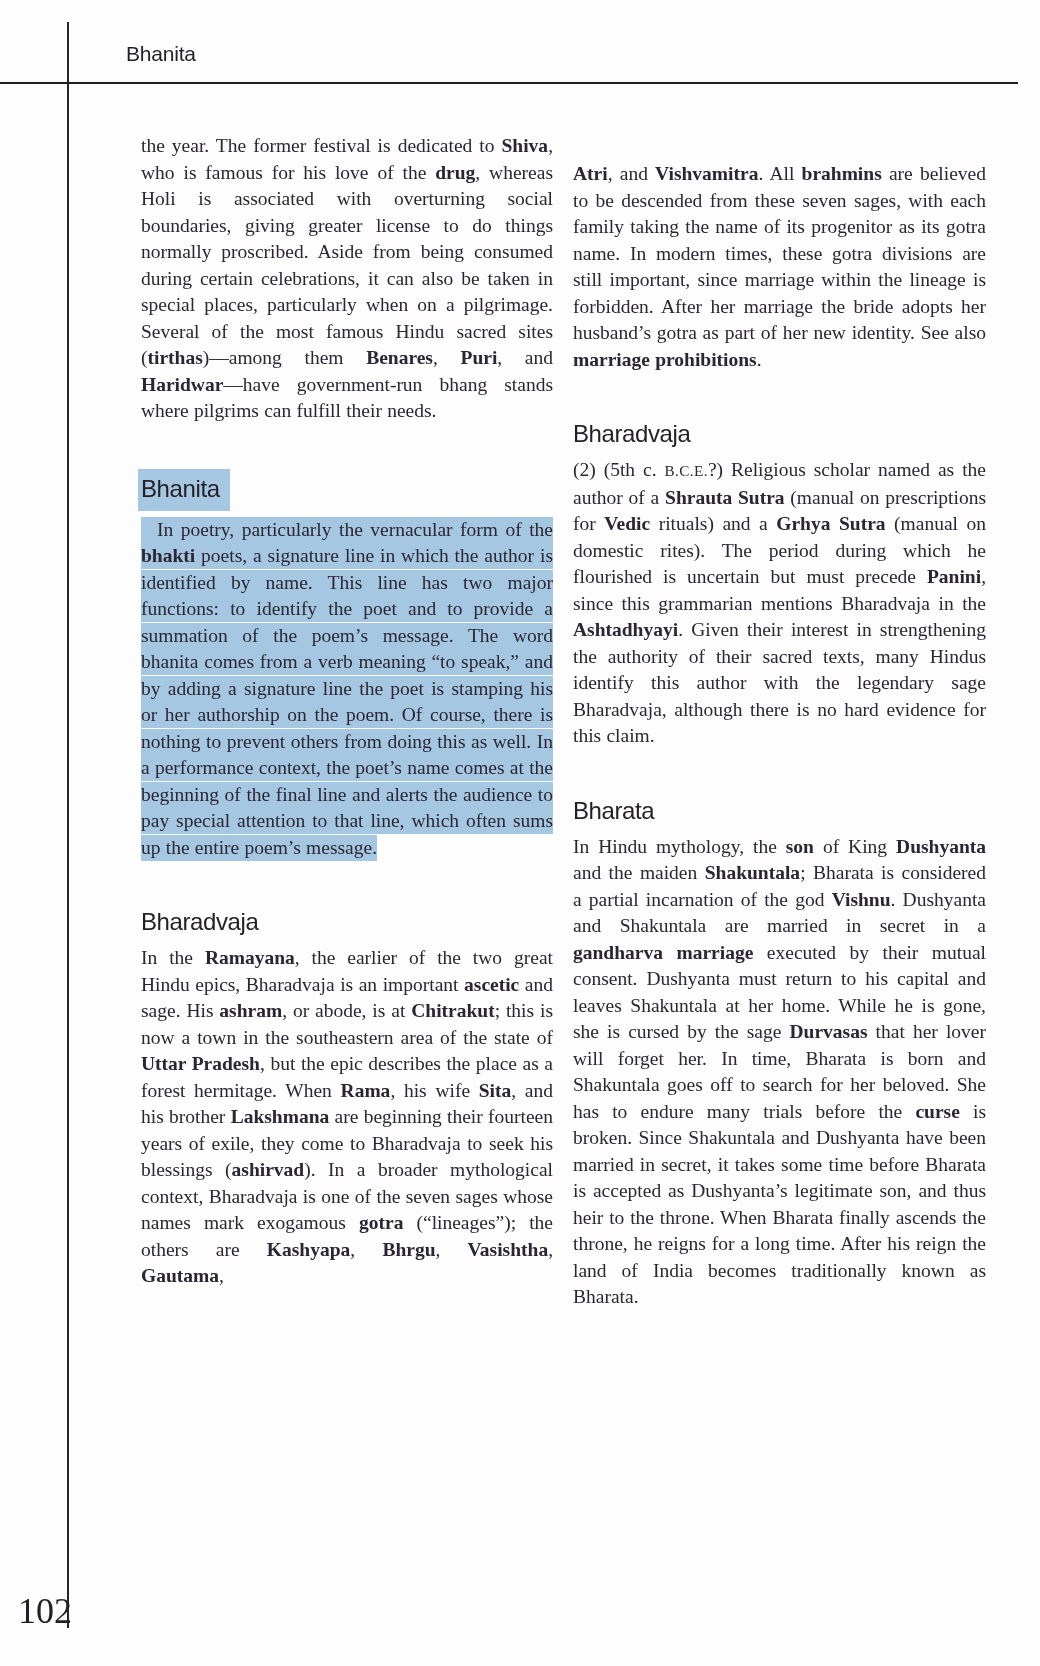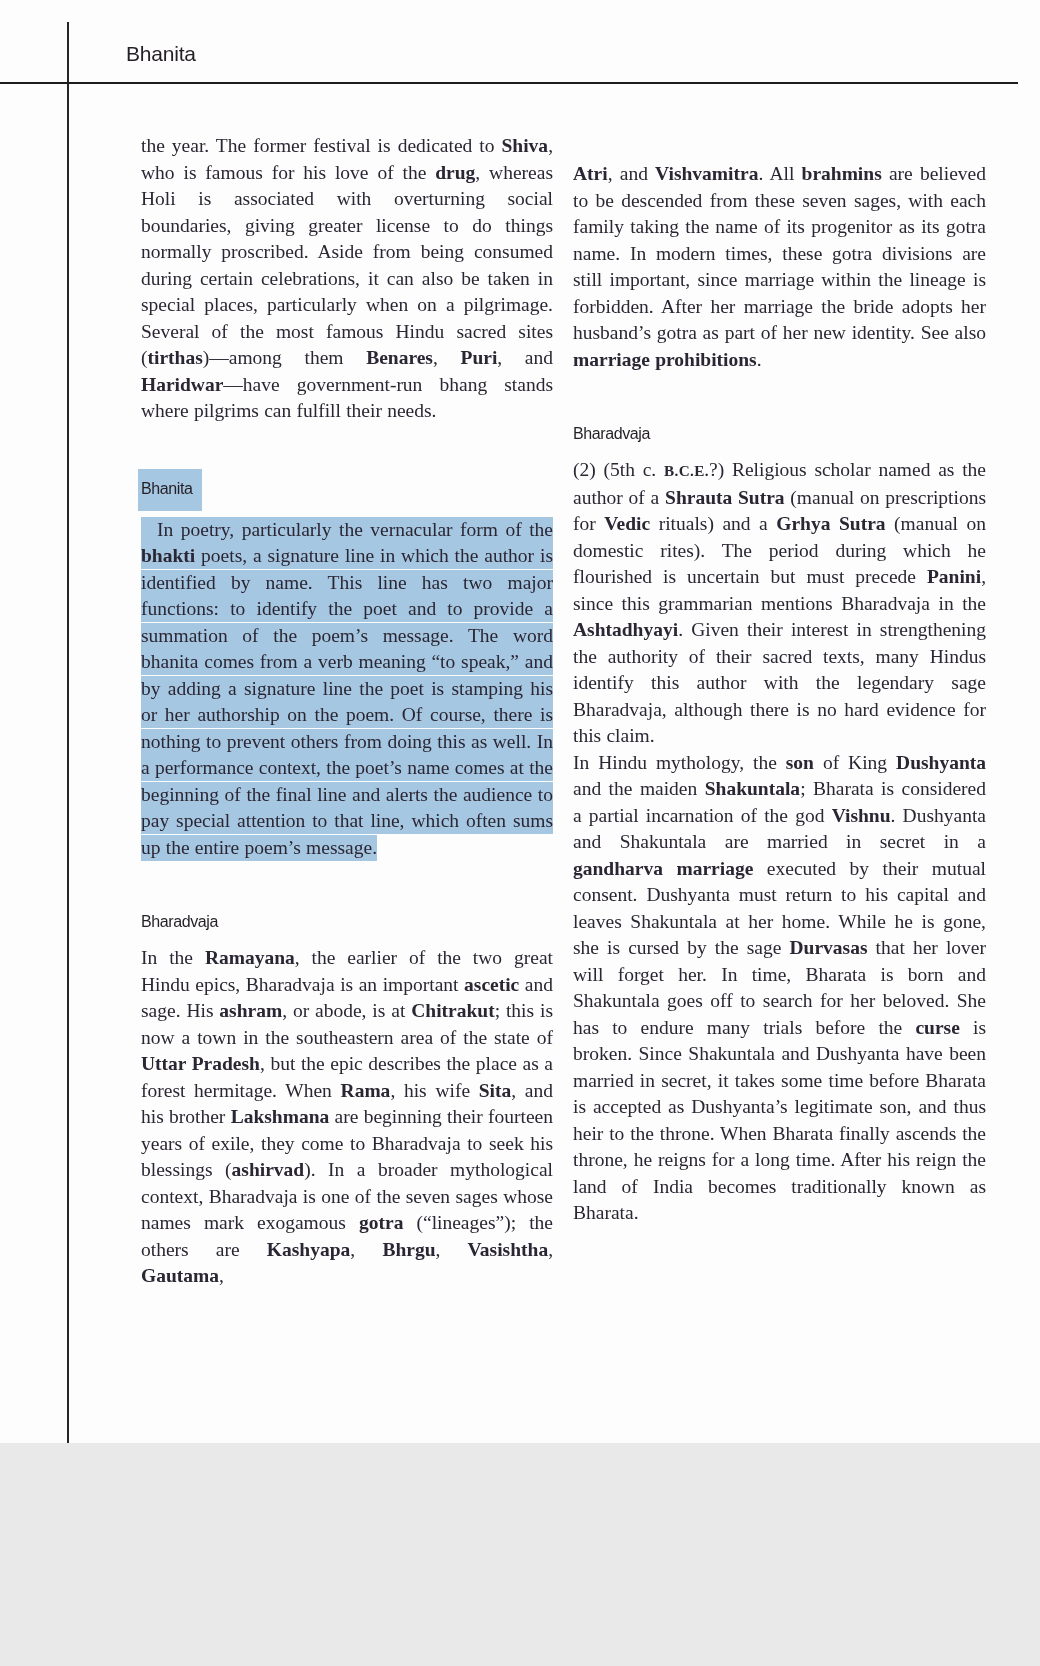--- a/index.html
+++ b/index.html
@@ -1,18 +1,18 @@
 <!DOCTYPE html>
 <html lang="en" style="--hl: #a6c7e1;"><head>
 <meta charset="utf-8">
 <style>
   html,body{margin:0;padding:0;background:#e9e9e9;}
   .page{
     position:relative;
-    width:1040px;height:1443px;
+    width:1040px;height:1666px;
     background:#fdfdfd;
     overflow:hidden;
     font-family:"Liberation Serif", serif;
     color:#2b2633;
   }
   .margin-rule{
     position:absolute;left:67px;top:22px;width:2px;height:1606px;
     background:#262626;
   }
   .header-rule{
@@ -42,29 +42,29 @@
     line-height:26.5px;
     text-align:justify;
     hyphens:auto;
     -webkit-hyphens:auto;
     word-spacing:0.02em;
   }
   .col h2{
     margin:44px 0 6px 0;
     font-family:"Liberation Sans", sans-serif;
     font-weight:normal;
-    font-size:16px;
+    font-size:24px;
     line-height:34px;
     letter-spacing:-0.4px;
     color:#241f26;
   }
   .col h2:first-child{margin-top:0;}
   .b{font-weight:bold;}
   .i{}
-  .sc{font-size:0.78em;letter-spacing:0.4px;font-weight:bold;}
+  .sc{font-size:0.78em;letter-spacing:0.4px;}
   .hl{
     background:var(--hl,#a6c7e1);
     padding:2px 0 3px 16px;
     box-decoration-break:slice;
   }
   .hl-head{
     display:inline-block;
     padding:3px 10px 5px 3px;
     margin-left:-3px;
   }
@@ -80,16 +80,17 @@
       <p><span>the year. The former festival is dedicated to </span><span class="b">Shiva</span><span>, who is famous for his love of the </span><span class="b">drug</span><span>, whereas Holi is associated with overturning social boundaries, giving greater license to do things normally proscribed. Aside from being consumed during certain celebrations, it can also be taken in special places, particularly when on a pilgrimage. Several of the most famous Hindu sacred sites (</span><span class="b">tirthas</span><span>)—among them </span><span class="b">Benares</span><span>, </span><span class="b">Puri</span><span>, and </span><span class="b">Haridwar</span><span>—have government-run bhang stands where pilgrims can fulfill their needs.</span></p>
       <h2><span class="hl hl-head">Bhanita</span></h2>
       <p><span class="hl"><span>In poetry, particularly the vernacular form of the </span><span class="b">bhakti</span><span> poets, a signature line in which the author is identified by name. This line has two major functions: to identify the poet and to provide a summation of the poem’s message. The word </span><span class="i">bhanita</span><span> comes from a verb meaning “to speak,” and by adding a signature line the poet is stamping his or her authorship on the poem. Of course, there is nothing to prevent others from doing this as well. In a performance context, the poet’s name comes at the beginning of the final line and alerts the audience to pay special attention to that line, which often sums up the entire poem’s message.</span></span></p>
       <h2><span>Bharadvaja</span></h2>
       <p><span>In the </span><span class="b i">Ramayana</span><span>, the earlier of the two great Hindu epics, Bharadvaja is an important </span><span class="b">ascetic</span><span> and sage. His </span><span class="b">ashram</span><span>, or abode, is at </span><span class="b">Chitrakut</span><span>; this is now a town in the southeastern area of the state of </span><span class="b">Uttar Pradesh</span><span>, but the epic describes the place as a forest hermitage. When </span><span class="b">Rama</span><span>, his wife </span><span class="b">Sita</span><span>, and his brother </span><span class="b">Lakshmana</span><span> are beginning their fourteen years of exile, they come to Bharadvaja to seek his blessings (</span><span class="b">ashirvad</span><span>). In a broader mythological context, Bharadvaja is one of the seven sages whose names mark exogamous </span><span class="b">gotra</span><span> (“lineages”); the others are </span><span class="b">Kashyapa</span><span>, </span><span class="b">Bhrgu</span><span>, </span><span class="b">Vasishtha</span><span>, </span><span class="b">Gautama</span><span>,</span></p>
     </div>
   <div class="col col-right">
       <p><span class="b">Atri</span><span>, and </span><span class="b">Vishvamitra</span><span>. All </span><span class="b">brahmins</span><span> are believed to be descended from these seven sages, with each family taking the name of its progenitor as its gotra name. In modern times, these gotra divisions are still important, since marriage within the lineage is forbidden. After her marriage the bride adopts her husband’s gotra as part of her new identity. See also </span><span class="b">marriage prohibitions</span><span>.</span></p>
       <h2><span>Bharadvaja</span></h2>
       <p><span>(2) (5th c. </span><span class="sc">B.C.E.</span><span>?) Religious scholar named as the author of a </span><span class="b">Shrauta Sutra</span><span> (manual on prescriptions for </span><span class="b">Vedic</span><span> rituals) and a </span><span class="b">Grhya Sutra</span><span> (manual on domestic rites). The period during which he flourished is uncertain but must precede </span><span class="b">Panini</span><span>, since this grammarian mentions Bharadvaja in the </span><span class="b i">Ashtadhyayi</span><span>. Given their interest in strengthening the authority of their sacred texts, many Hindus identify this author with the legendary sage Bharadvaja, although there is no hard evidence for this claim.</span></p>
+      <h2><span>Bharata</span></h2>
       <p><span>In Hindu mythology, the </span><span class="b">son</span><span> of King </span><span class="b">Dushyanta</span><span> and the maiden </span><span class="b">Shakuntala</span><span>; Bharata is considered a partial incarnation of the god </span><span class="b">Vishnu</span><span>. Dushyanta and Shakuntala are married in secret in a </span><span class="b">gandharva marriage</span><span> executed by their mutual consent. Dushyanta must return to his capital and leaves Shakuntala at her home. While he is gone, she is cursed by the sage </span><span class="b">Durvasas</span><span> that her lover will forget her. In time, Bharata is born and Shakuntala goes off to search for her beloved. She has to endure many trials before the </span><span class="b">curse</span><span> is broken. Since Shakuntala and Dushyanta have been married in secret, it takes some time before Bharata is accepted as Dushyanta’s legitimate son, and thus heir to the throne. When Bharata finally ascends the throne, he reigns for a long time. After his reign the land of India becomes traditionally known as Bharata.</span></p>
     </div>
   <div class="page-number">102</div>
 </div>
 
 </body></html>

